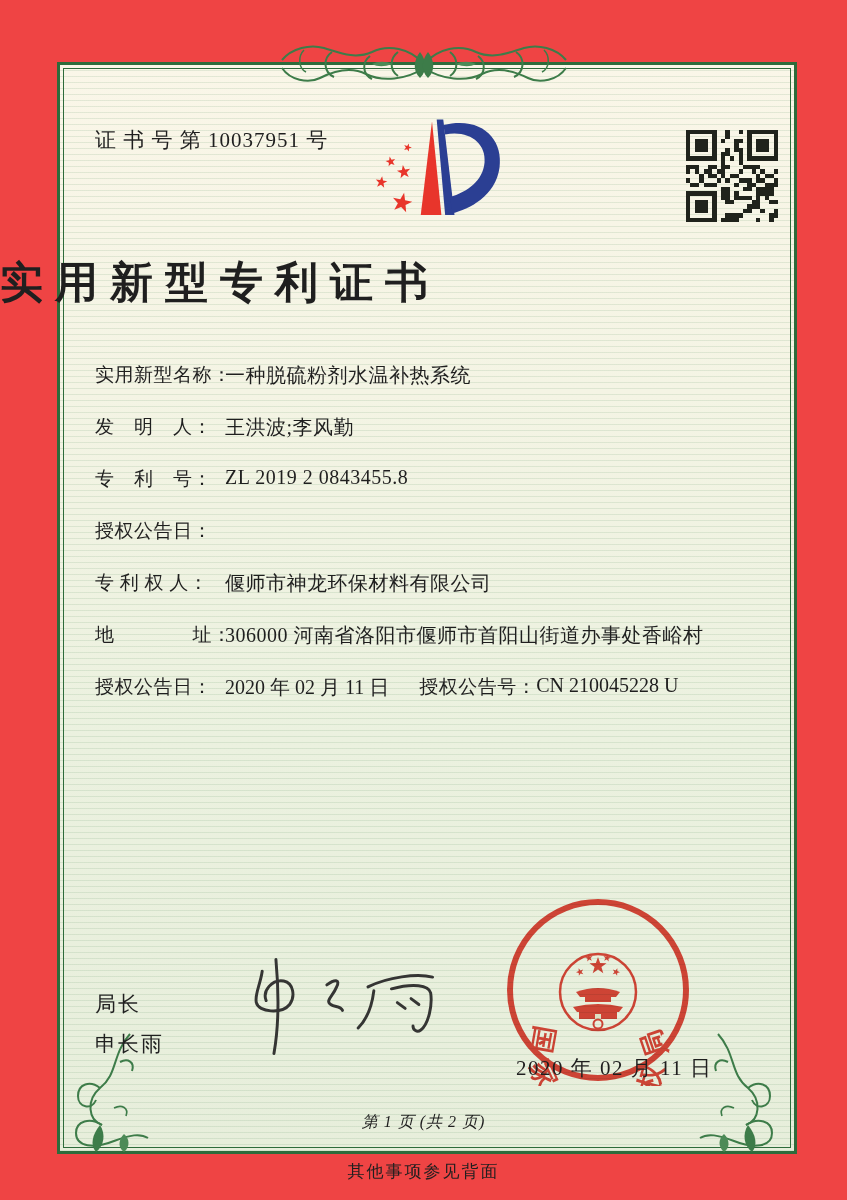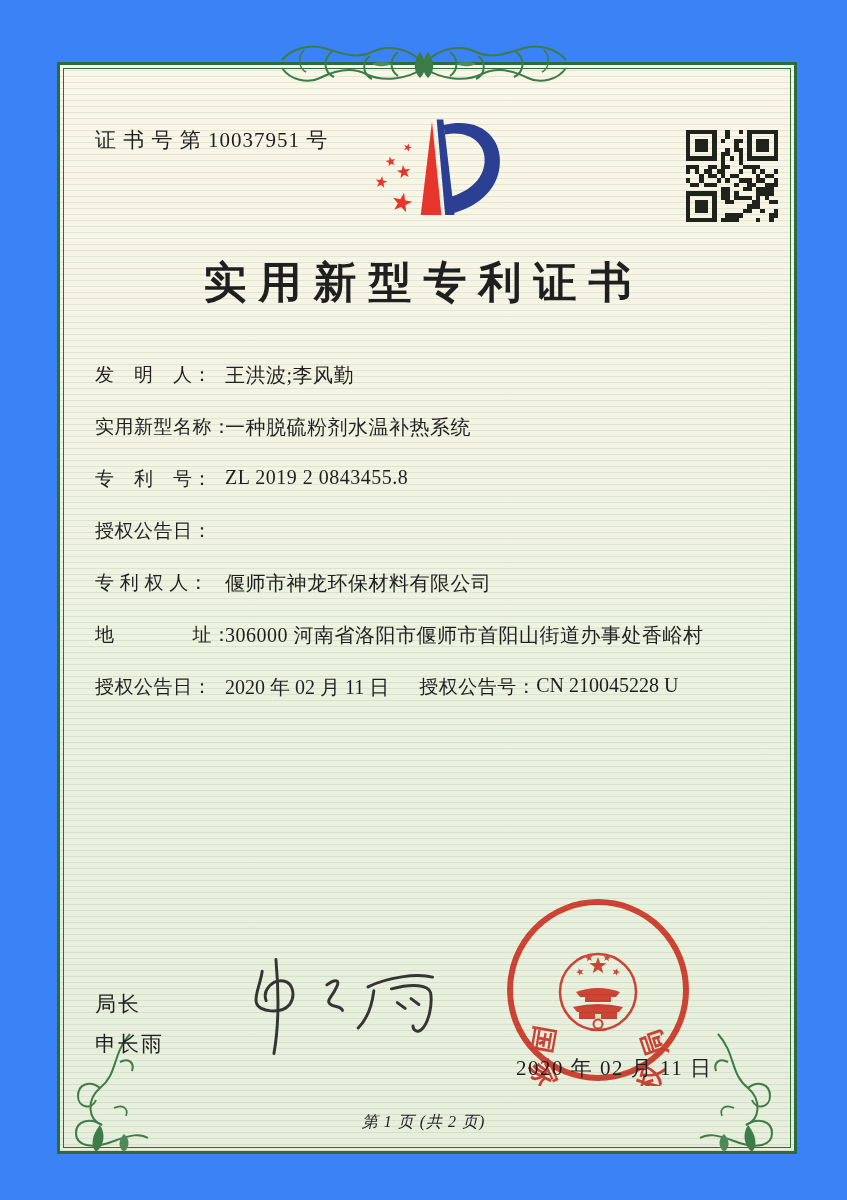--- a/index.html
+++ b/index.html
@@ -1,35 +1,35 @@
 <!DOCTYPE html>
 <html><head>
 <meta charset="utf-8">
 <style>
   html,body{margin:0;padding:0;background:#e8e4d4;}
   .page{
     position:relative;width:847px;height:1200px;margin:0 auto;
-    background:#3b82f6;overflow:hidden;
+    background:#ef4444;overflow:hidden;
     font-family:"Liberation Serif","DejaVu Serif",serif;color:#1f1f1f;
   }
   
   .frame{
     position:absolute;left:57px;top:62px;width:734px;height:1086px;
     border:3px solid #2e6b3b;
     background:
       repeating-linear-gradient(0deg, rgba(104,156,110,0.16) 0 1px, rgba(0,0,0,0) 1px 6px),
       linear-gradient(180deg,#faf6e8 0%,#f4f4e4 30%,#ebf1df 62%,#e7eedb 100%);
   }
   .frame-inner{position:absolute;left:3px;top:3px;right:3px;bottom:3px;border:1px solid #2e6b3b;}
   .orn{position:absolute;pointer-events:none;}
   .cert-no{position:absolute;left:95px;top:126px;font-size:21px;letter-spacing:1px;}
   .logo{position:absolute;left:352px;top:110px;}
   .qr{position:absolute;left:686px;top:130px;width:92px;height:92px;}
   .title{
-    position:absolute;left:0;top:254px;width:847px;text-align:center;
+    position:absolute;left:0;top:254px;width:847px;
     font-size:43px;font-weight:bold;letter-spacing:12px;
   }
   .rows{position:absolute;left:95px;top:362px;width:660px;}
   .row{display:flex;height:52px;font-size:20px;align-items:flex-start;}
   .row-label{flex:none;width:130px;font-size:19px;white-space:pre;letter-spacing:.5px;}
   .row-value{flex:1;letter-spacing:.5px;}
   .row-pair2{margin-left:30px;display:flex;}
   .paras{position:absolute;left:95px;top:712px;width:658px;font-size:20px;line-height:35px;text-align:justify;}
   .paras p{margin:0 0 6px 0;text-indent:2em;letter-spacing:.5px;}
   .signer{position:absolute;left:95px;top:984px;font-size:21px;line-height:40px;letter-spacing:2px;}
@@ -317,26 +317,26 @@
       <rect x="10" y="20" width="1" height="1" fill="#20231c"></rect>
       <rect x="11" y="20" width="1" height="1" fill="#20231c"></rect>
       <rect x="16" y="20" width="1" height="1" fill="#20231c"></rect>
       <rect x="19" y="20" width="1" height="1" fill="#20231c"></rect>
     </svg>
 
   <div class="title">实用新型专利证书</div>
 
   <div class="rows">
     <div class="row">
+      <span class="row-label">实用新型名称：</span>
+      <span class="row-value">一种脱硫粉剂水温补热系统</span>
+    </div>
+    <div class="row">
       <span class="row-label">发　明　人：</span>
       <span class="row-value">王洪波;李风勤</span>
-    </div>
-    <div class="row">
-      <span class="row-label">实用新型名称：</span>
-      <span class="row-value">一种脱硫粉剂水温补热系统</span>
     </div>
     <div class="row">
       <span class="row-label">专　利　号：</span>
       <span class="row-value">ZL 2019 2 0843455.8</span>
     </div>
     <div class="row">
       <span class="row-label">授权公告日：</span>
     </div>
     <div class="row">
       <span class="row-label">专 利 权 人：</span>
@@ -395,14 +395,15 @@
       <path d="M71,113 Q96,107 121,113 L117,118 L75,118 Z"></path>
       <rect x="77" y="118" width="38" height="7"></rect>
       <rect x="93" y="120" width="6" height="5" fill="#f3efe0"></rect>
       <circle cx="96" cy="130" r="4.5" fill="none" stroke="#e03a2e" stroke-width="2"></circle>
     </g>
   </svg>
 
   <div class="seal-date">2020 年 02 月 11 日</div>
 
   <div class="page-info">第 1 页 (共 2 页)</div>
+  <div class="back-note">其他事项参见背面</div>
 
 </div>
 
 </body></html>

